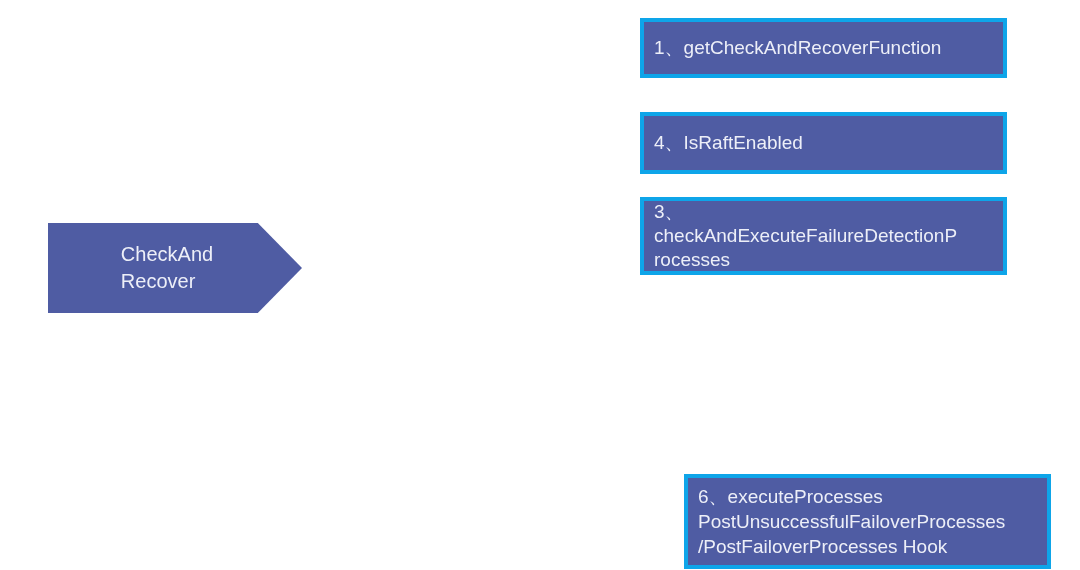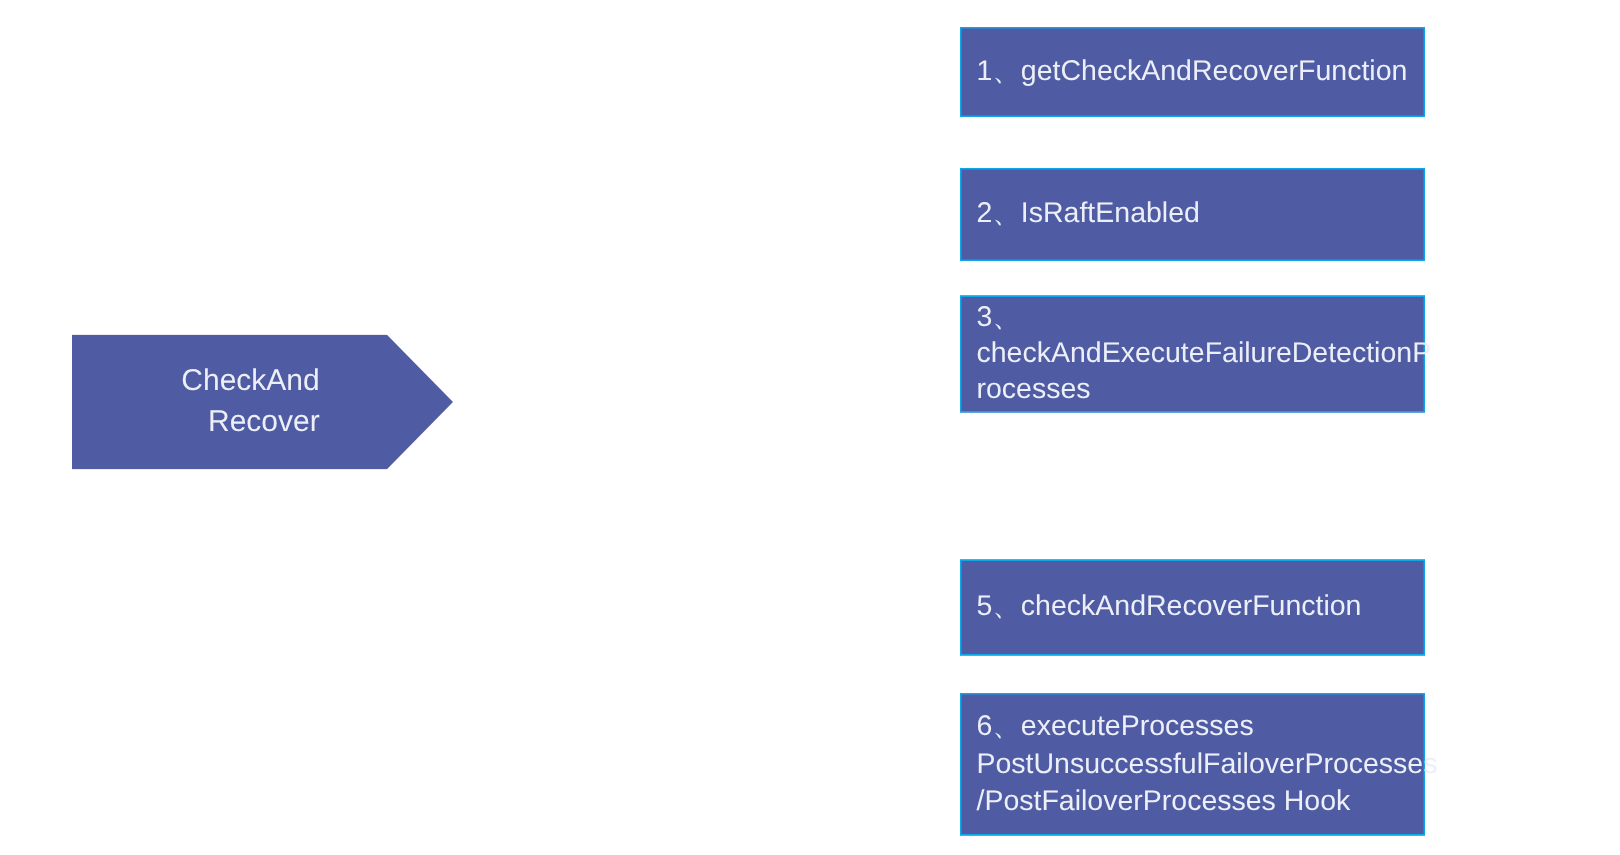--- a/index.html
+++ b/index.html
@@ -23,89 +23,86 @@
     color: #edeff8;
     display: flex;
     align-items: center;
     justify-content: center;
     box-sizing: border-box;
     font-size: 20px;
     line-height: 27px;
   }
   .arrow .label {
     white-space: pre-line;
-    text-align: right;
+    text-align: left;
     margin-left: 12px;
   }
   .arrow1 {
     left: 48px;
     width: 254px;
     padding-right: 28px;
     -webkit-clip-path: polygon(0 0, 82.6% 0, 100% 50%, 82.6% 100%, 0 100%);
     clip-path: polygon(0 0, 82.6% 0, 100% 50%, 82.6% 100%, 0 100%);
   }
   .arrow2 {
     left: 300px;
     width: 318px;
     -webkit-clip-path: polygon(0 0, 85.8% 0, 100% 50%, 85.8% 100%, 0 100%, 13.5% 50%);
     clip-path: polygon(0 0, 85.8% 0, 100% 50%, 85.8% 100%, 0 100%, 13.5% 50%);
   }
   .box {
     position: absolute;
     left: 640px;
-    width: 310px;
+    width: 367px;
     background: #4f5ca3;
-    border: 1px solid #0ea5e9;
+    border: 4px solid #0ea5e9;
     box-sizing: border-box;
     color: #edeff8;
     display: flex;
     align-items: center;
     padding: 0 10px;
     font-size: 19px;
     line-height: 24px;
   }
   .box .label {
     white-space: pre-line;
   }
   .box1 { top: 18px;  height: 60px; }
   .box2 { top: 112px; height: 62px; }
   .box3 { top: 197px; height: 78px; }
   .box4 { top: 285px; height: 62px; }
   .box5 { top: 373px; height: 64px; }
-  .box6 { top: 462px; height: 95px; line-height: 25px; }
+  .box6 { top: 474px; height: 95px; line-height: 25px; margin-left: 44px; }
 </style>
 </head>
 <body>
 
 <div class="stage">
 
   <div class="arrow arrow1">
     <span class="label">CheckAnd
 Recover</span>
   </div>
 
 
   <div class="box box1">
     <span class="label">1、getCheckAndRecoverFunction</span>
   </div>
 
   <div class="box box2">
-    <span class="label">2、IsRaftEnabled</span>
+    <span class="label">4、IsRaftEnabled</span>
   </div>
 
   <div class="box box3">
     <span class="label">3、
 checkAndExecuteFailureDetectionP
 rocesses</span>
   </div>
 
 
-  <div class="box box5">
-    <span class="label">5、checkAndRecoverFunction</span>
-  </div>
 
   <div class="box box6">
     <span class="label">6、executeProcesses
 PostUnsuccessfulFailoverProcesses
 /PostFailoverProcesses Hook</span>
   </div>
 
 </div>
 
 </body></html>

